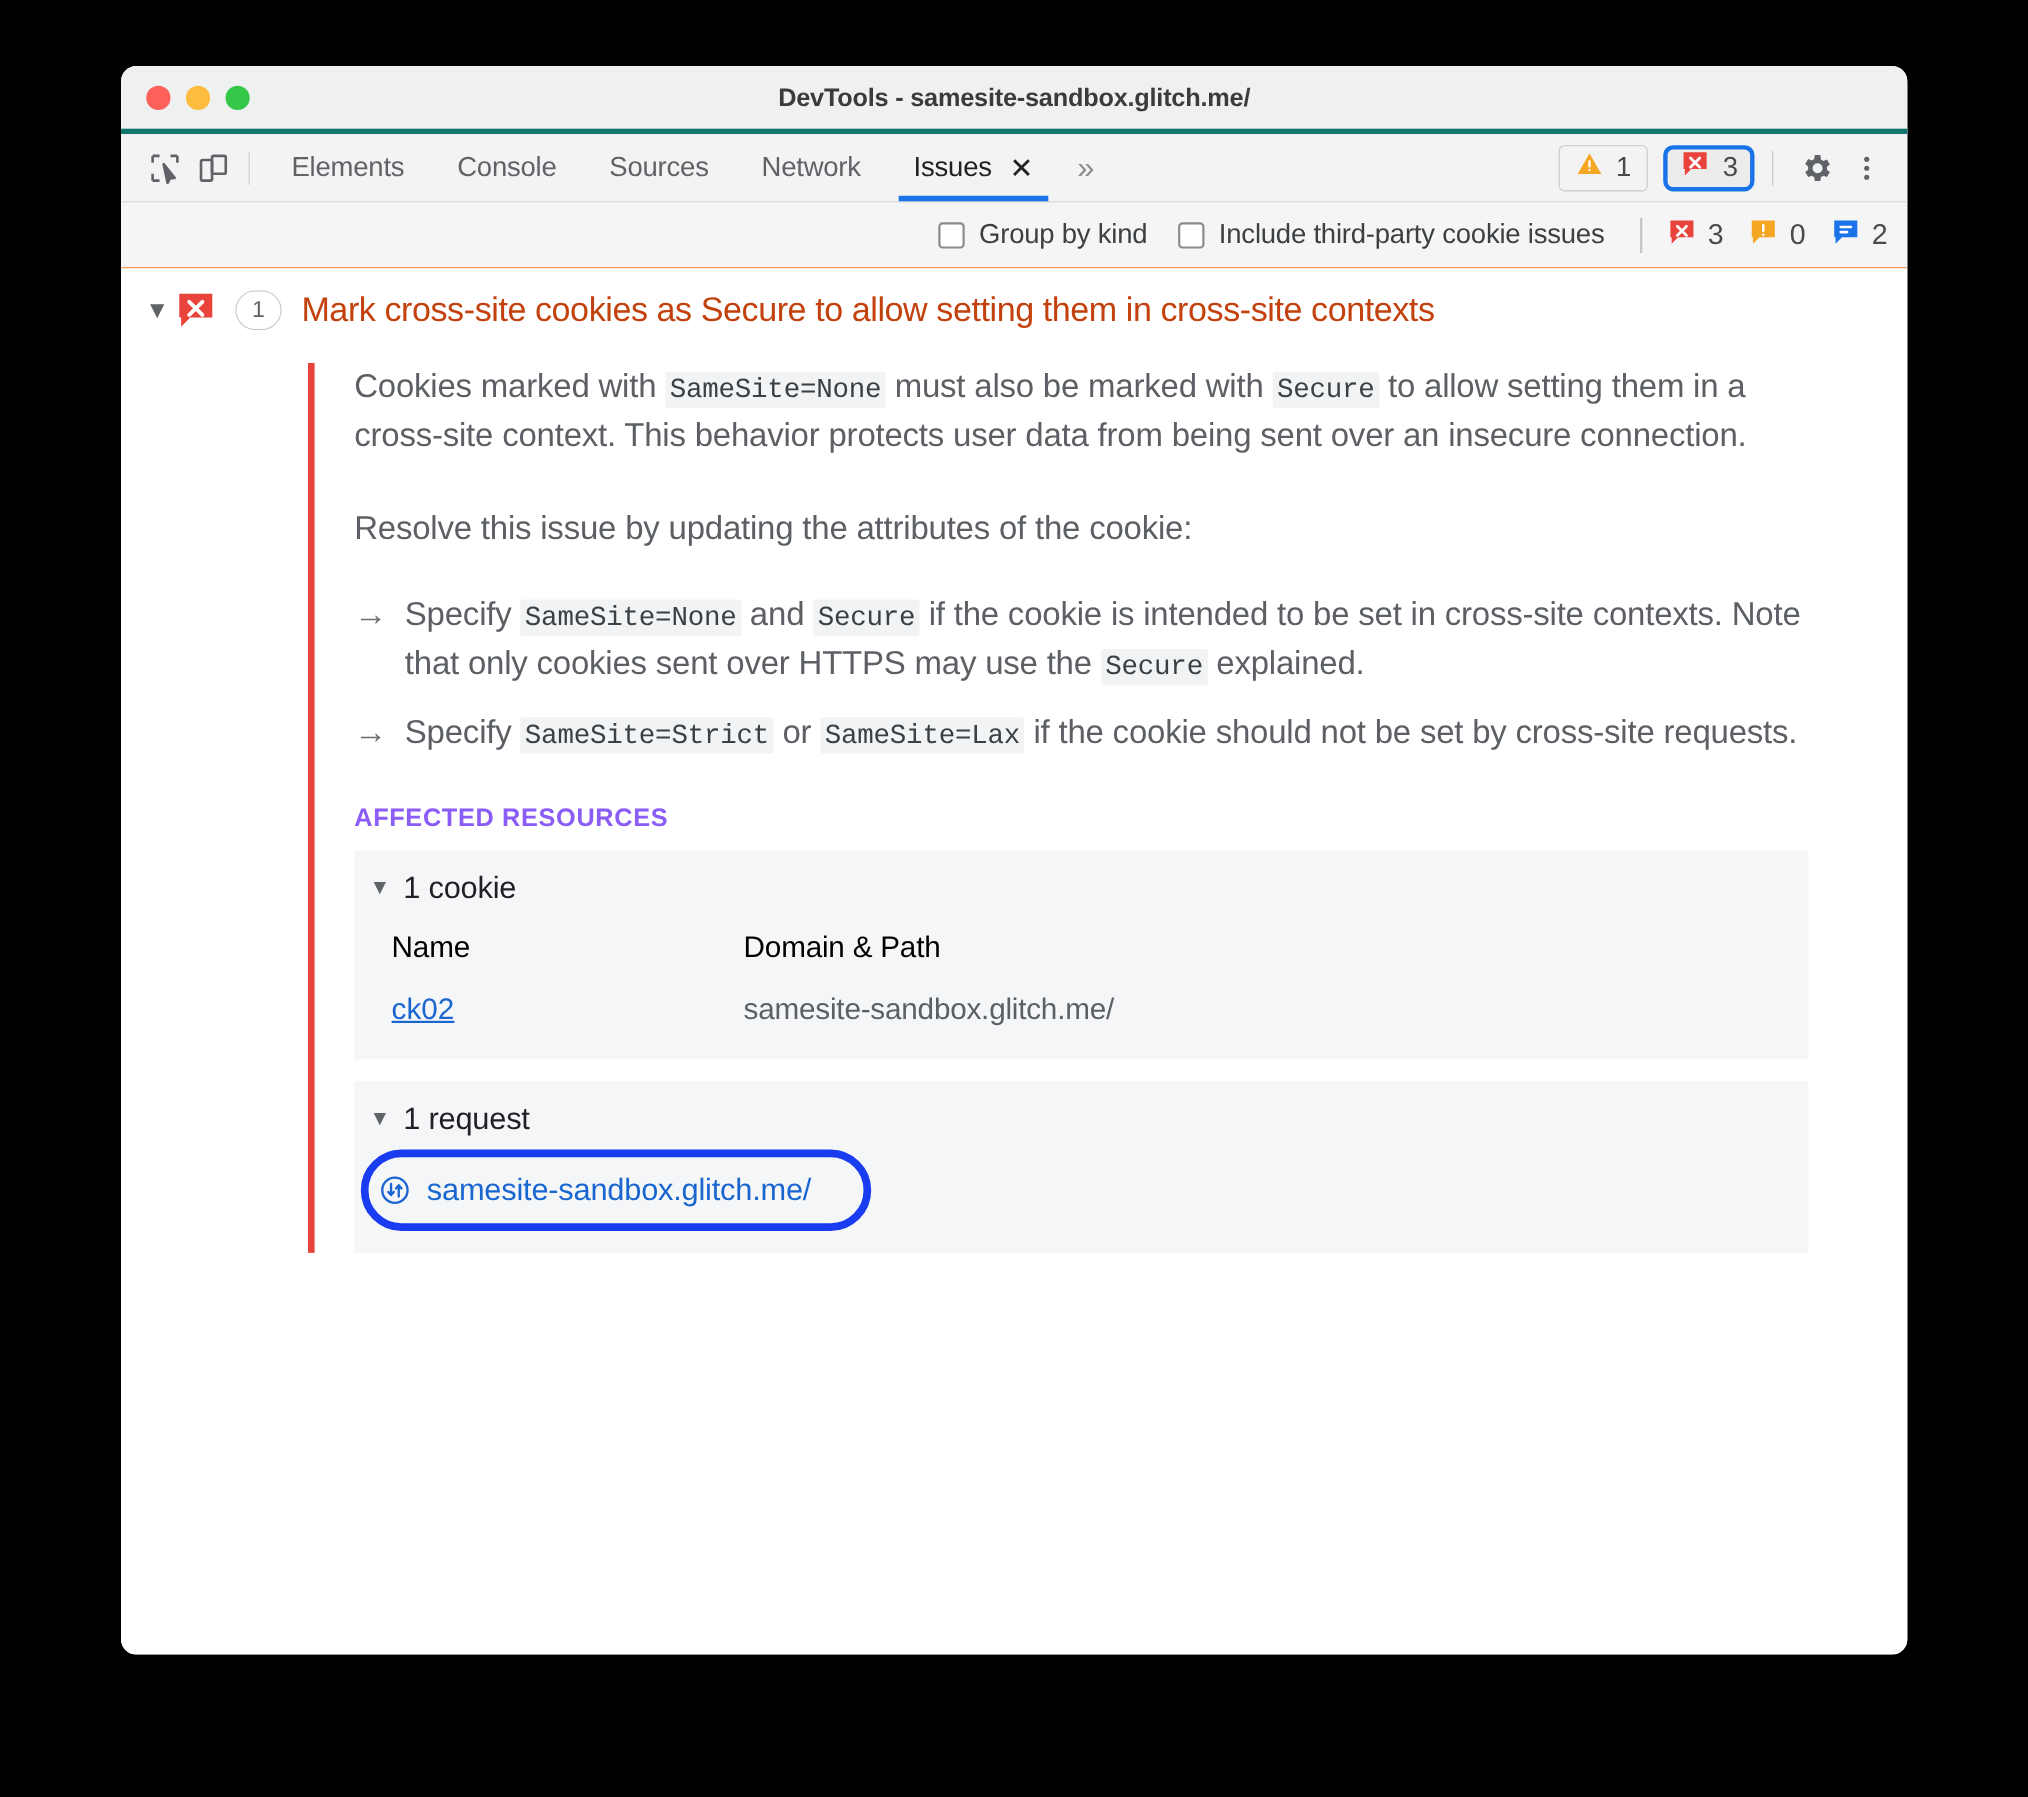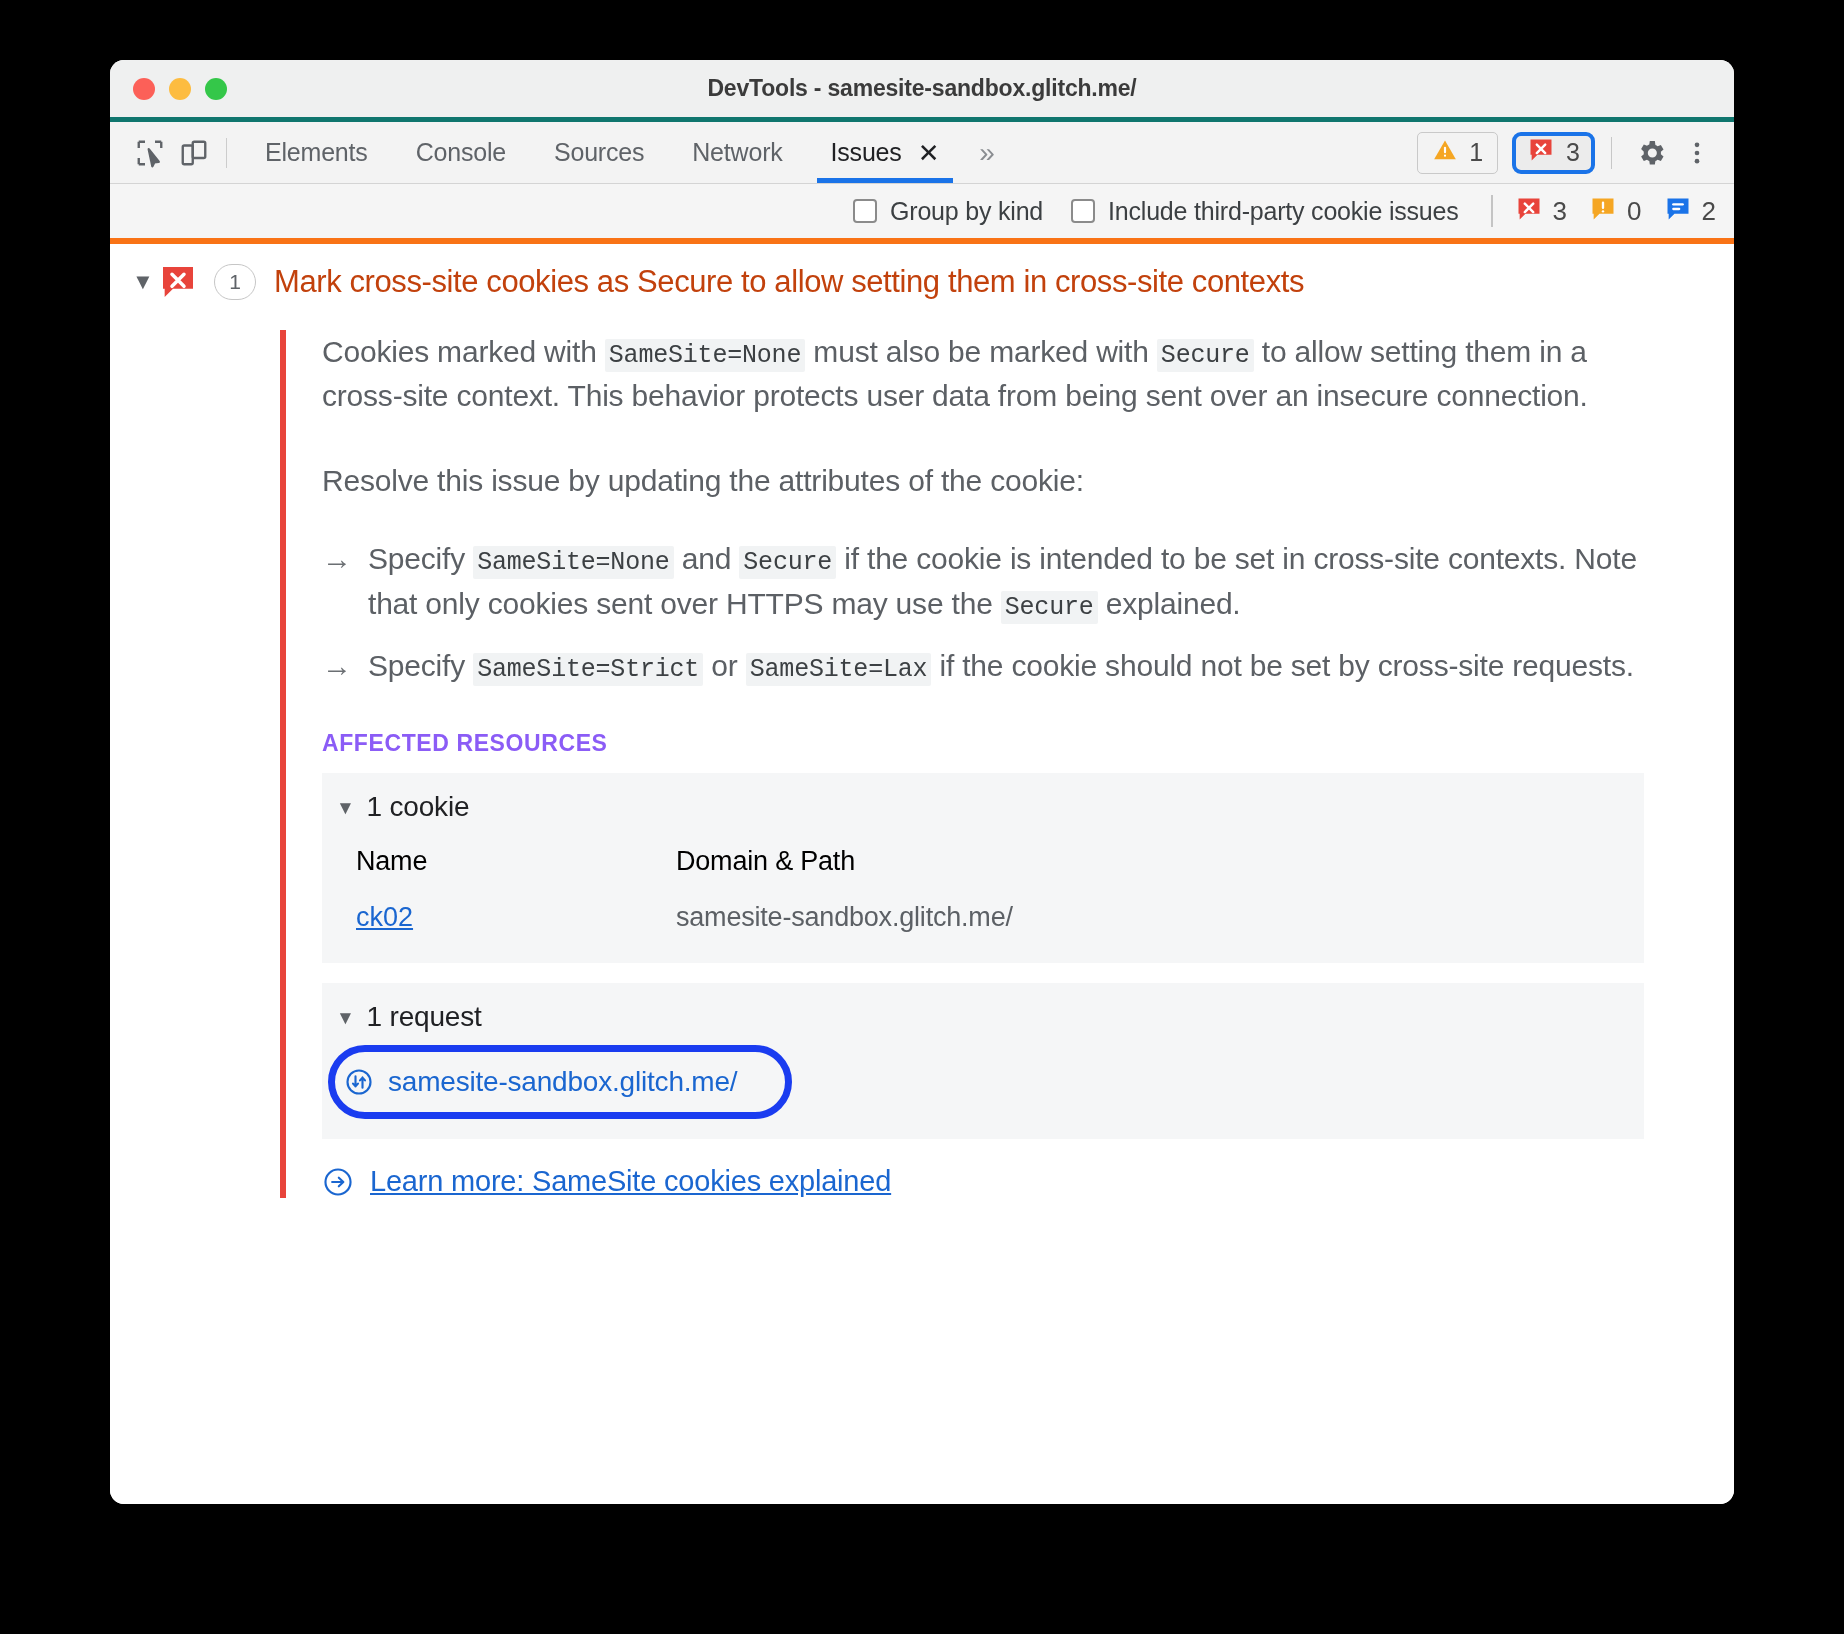--- a/index.html
+++ b/index.html
@@ -141,21 +141,21 @@
   .gear, .kebab {
     width: 46px; height: 46px;
     display: flex; align-items: center; justify-content: center;
     color: #5f6368;
   }
 
   
   .filterbar {
     height: 60px;
     background: #f5f5f5;
-    border-bottom: 6px solid #f97316;
+    border-bottom: 1px solid #f97316;
     display: flex;
     align-items: center;
     justify-content: flex-end;
     padding-right: 18px;
     gap: 0;
   }
   .check-item {
     display: flex; align-items: center;
     gap: 13px;
     margin-right: 28px;
@@ -540,27 +540,18 @@
                   <circle cx="12" cy="12" r="9.2"></circle>
                   <path d="M9.2 7.5v8M9.2 15.5l-2-2.2M9.2 15.5l2-2.2" stroke-linecap="round" stroke-linejoin="round"></path>
                   <path d="M14.8 16.5v-8M14.8 8.5l-2 2.2M14.8 8.5l2 2.2" stroke-linecap="round" stroke-linejoin="round"></path>
                 </svg>
               </span>
               <span>samesite-sandbox.glitch.me/</span>
             </div>
           </div>
         </div>
 
-        <div class="learn-more">
-          <span style="display:flex;align-items:center;">
-            <svg width="32" height="32" viewBox="0 0 24 24" fill="none" stroke="#1a66d0" stroke-width="1.6">
-              <circle cx="12" cy="12" r="9.4"></circle>
-              <path d="M7.6 12h8.2M12.6 8.8l3.4 3.2-3.4 3.2" stroke-linecap="round" stroke-linejoin="round"></path>
-            </svg>
-          </span>
-          <span class="lm-text">Learn more: SameSite cookies explained</span>
-        </div>
 
       </div>
     </div>
 
   </div>
 </div>
 
 </body></html>

